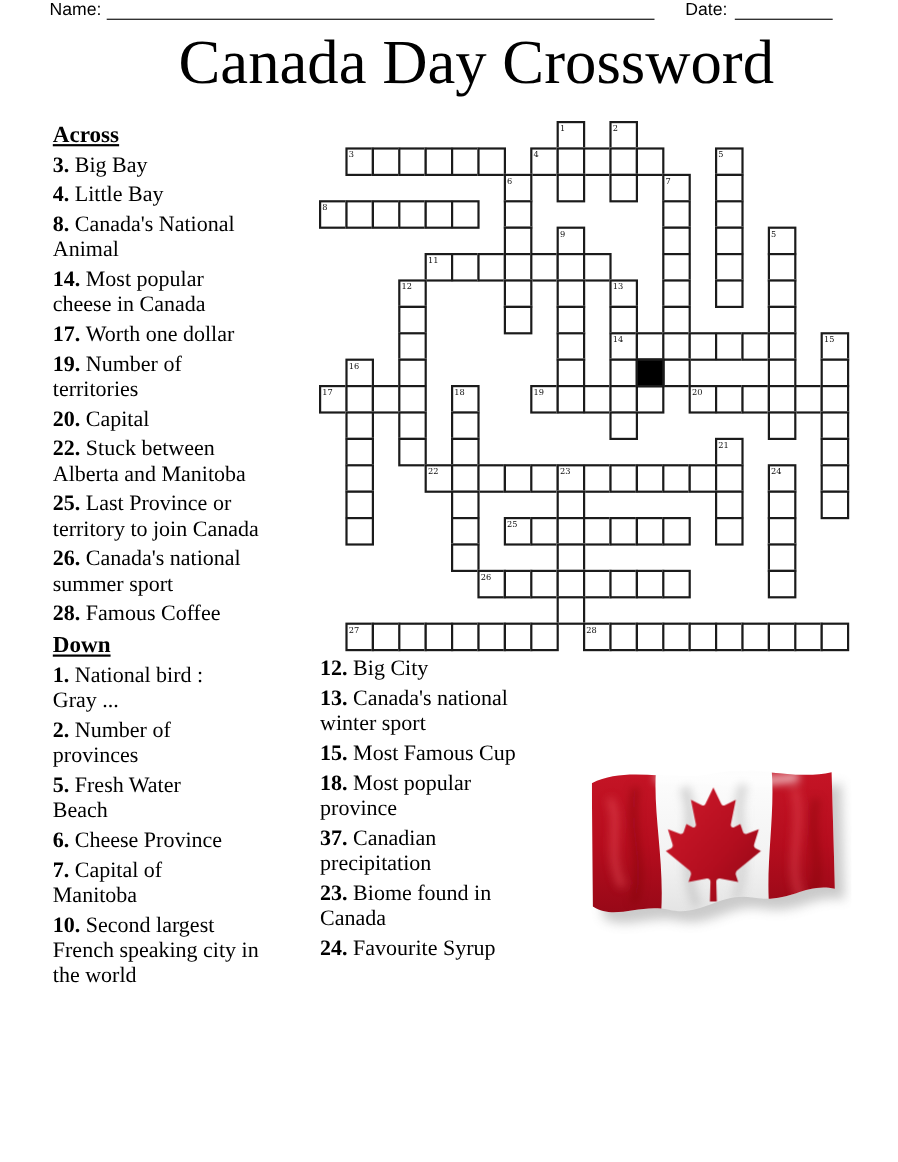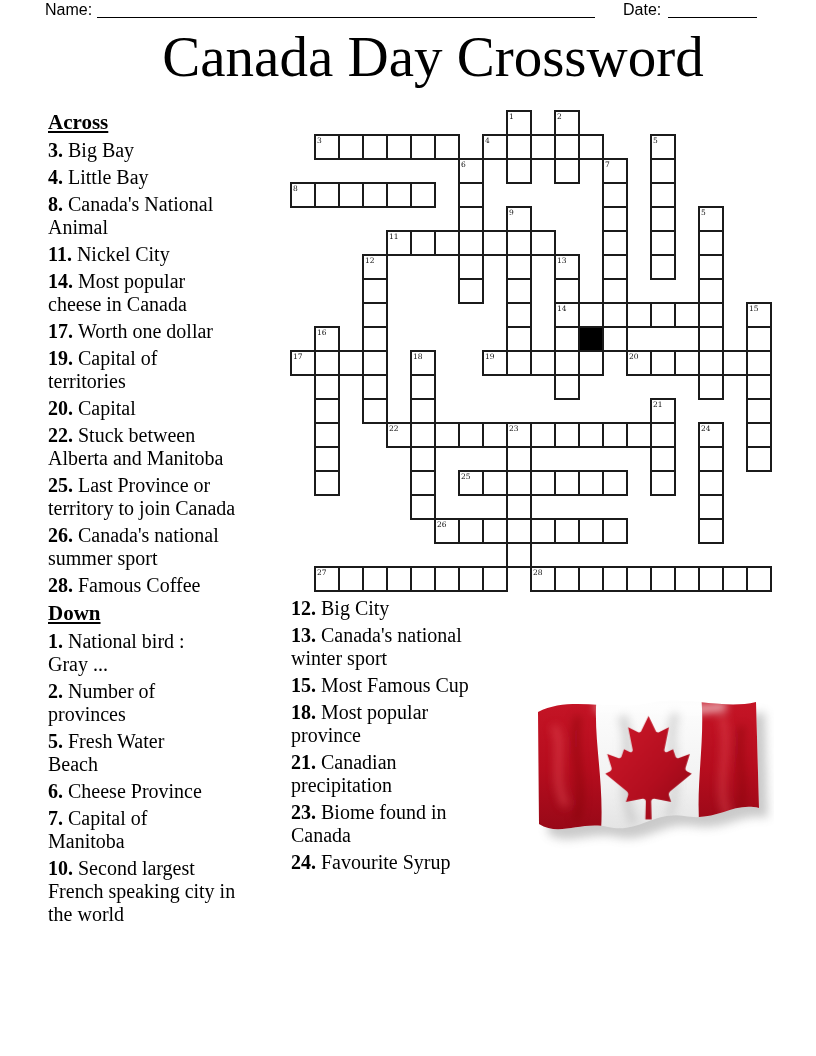--- a/index.html
+++ b/index.html
@@ -43,25 +43,24 @@
 
   <div id="title">Canada Day Crossword</div>
 
   <div id="across-col" class="clue-col">
     <div class="clue-heading">Across</div>
     <div id="across-list">
         <div class="clue"><span class="num">3. </span><span class="txt">Big Bay</span></div>
         <div class="clue"><span class="num">4. </span><span class="txt">Little Bay</span></div>
         <div class="clue"><span class="num">8. </span><span class="txt">Canada's National
 Animal</span></div>
-        <div class="clue"><span class="num">11. </span><span class="txt">Nickel City</span></div>
         <div class="clue"><span class="num">14. </span><span class="txt">Most popular
 cheese in Canada</span></div>
         <div class="clue"><span class="num">17. </span><span class="txt">Worth one dollar</span></div>
-        <div class="clue"><span class="num">19. </span><span class="txt">Capital of
+        <div class="clue"><span class="num">19. </span><span class="txt">Number of
 territories</span></div>
         <div class="clue"><span class="num">20. </span><span class="txt">Capital</span></div>
         <div class="clue"><span class="num">22. </span><span class="txt">Stuck between
 Alberta and Manitoba</span></div>
         <div class="clue"><span class="num">25. </span><span class="txt">Last Province or
 territory to join Canada</span></div>
         <div class="clue"><span class="num">26. </span><span class="txt">Canada's national
 summer sport</span></div>
         <div class="clue"><span class="num">28. </span><span class="txt">Famous Coffee</span></div>
       </div>
@@ -83,21 +82,21 @@
   </div>
 
   <div id="down-col2" class="clue-col">
     <div id="down-list-2">
         <div class="clue"><span class="num">12. </span><span class="txt">Big City</span></div>
         <div class="clue"><span class="num">13. </span><span class="txt">Canada's national
 winter sport</span></div>
         <div class="clue"><span class="num">15. </span><span class="txt">Most Famous Cup</span></div>
         <div class="clue"><span class="num">18. </span><span class="txt">Most popular
 province</span></div>
-        <div class="clue"><span class="num">21. </span><span class="txt">Canadian
+        <div class="clue"><span class="num">37. </span><span class="txt">Canadian
 precipitation</span></div>
         <div class="clue"><span class="num">23. </span><span class="txt">Biome found in
 Canada</span></div>
         <div class="clue"><span class="num">24. </span><span class="txt">Favourite Syrup</span></div>
       </div>
   </div>
 
   <div id="grid">
       <div class="cell" style="left: 216px; top: 0px;">
         <span class="cellnum">1</span>

